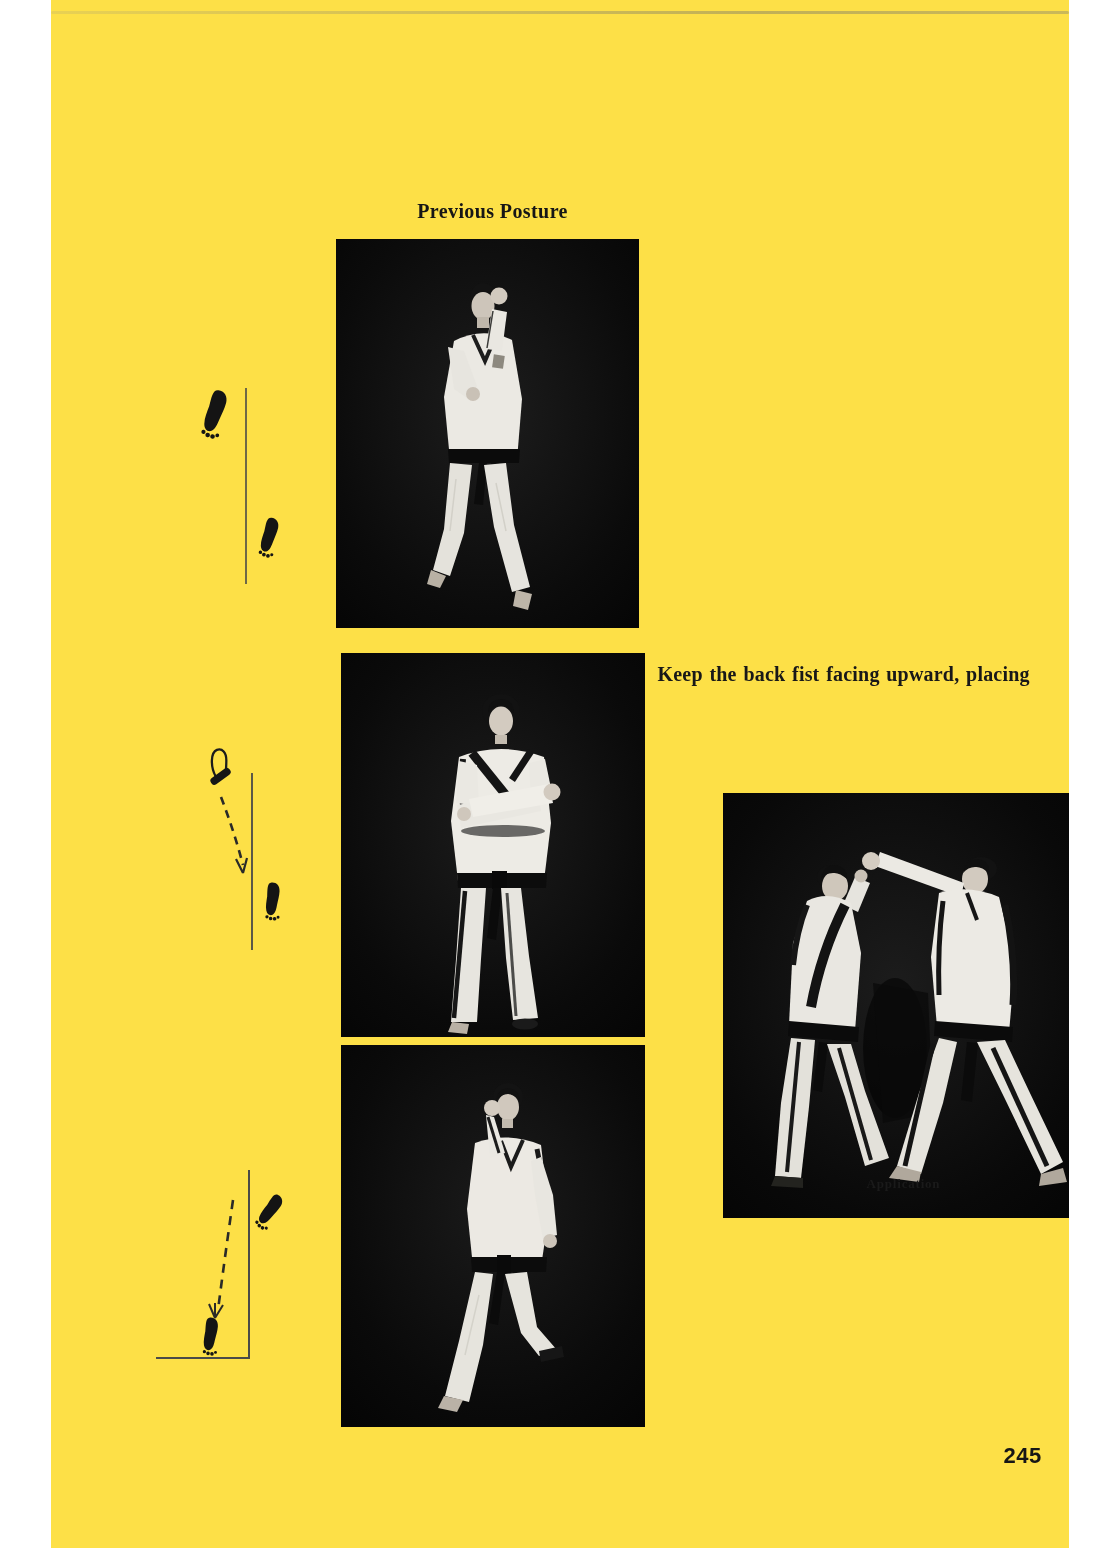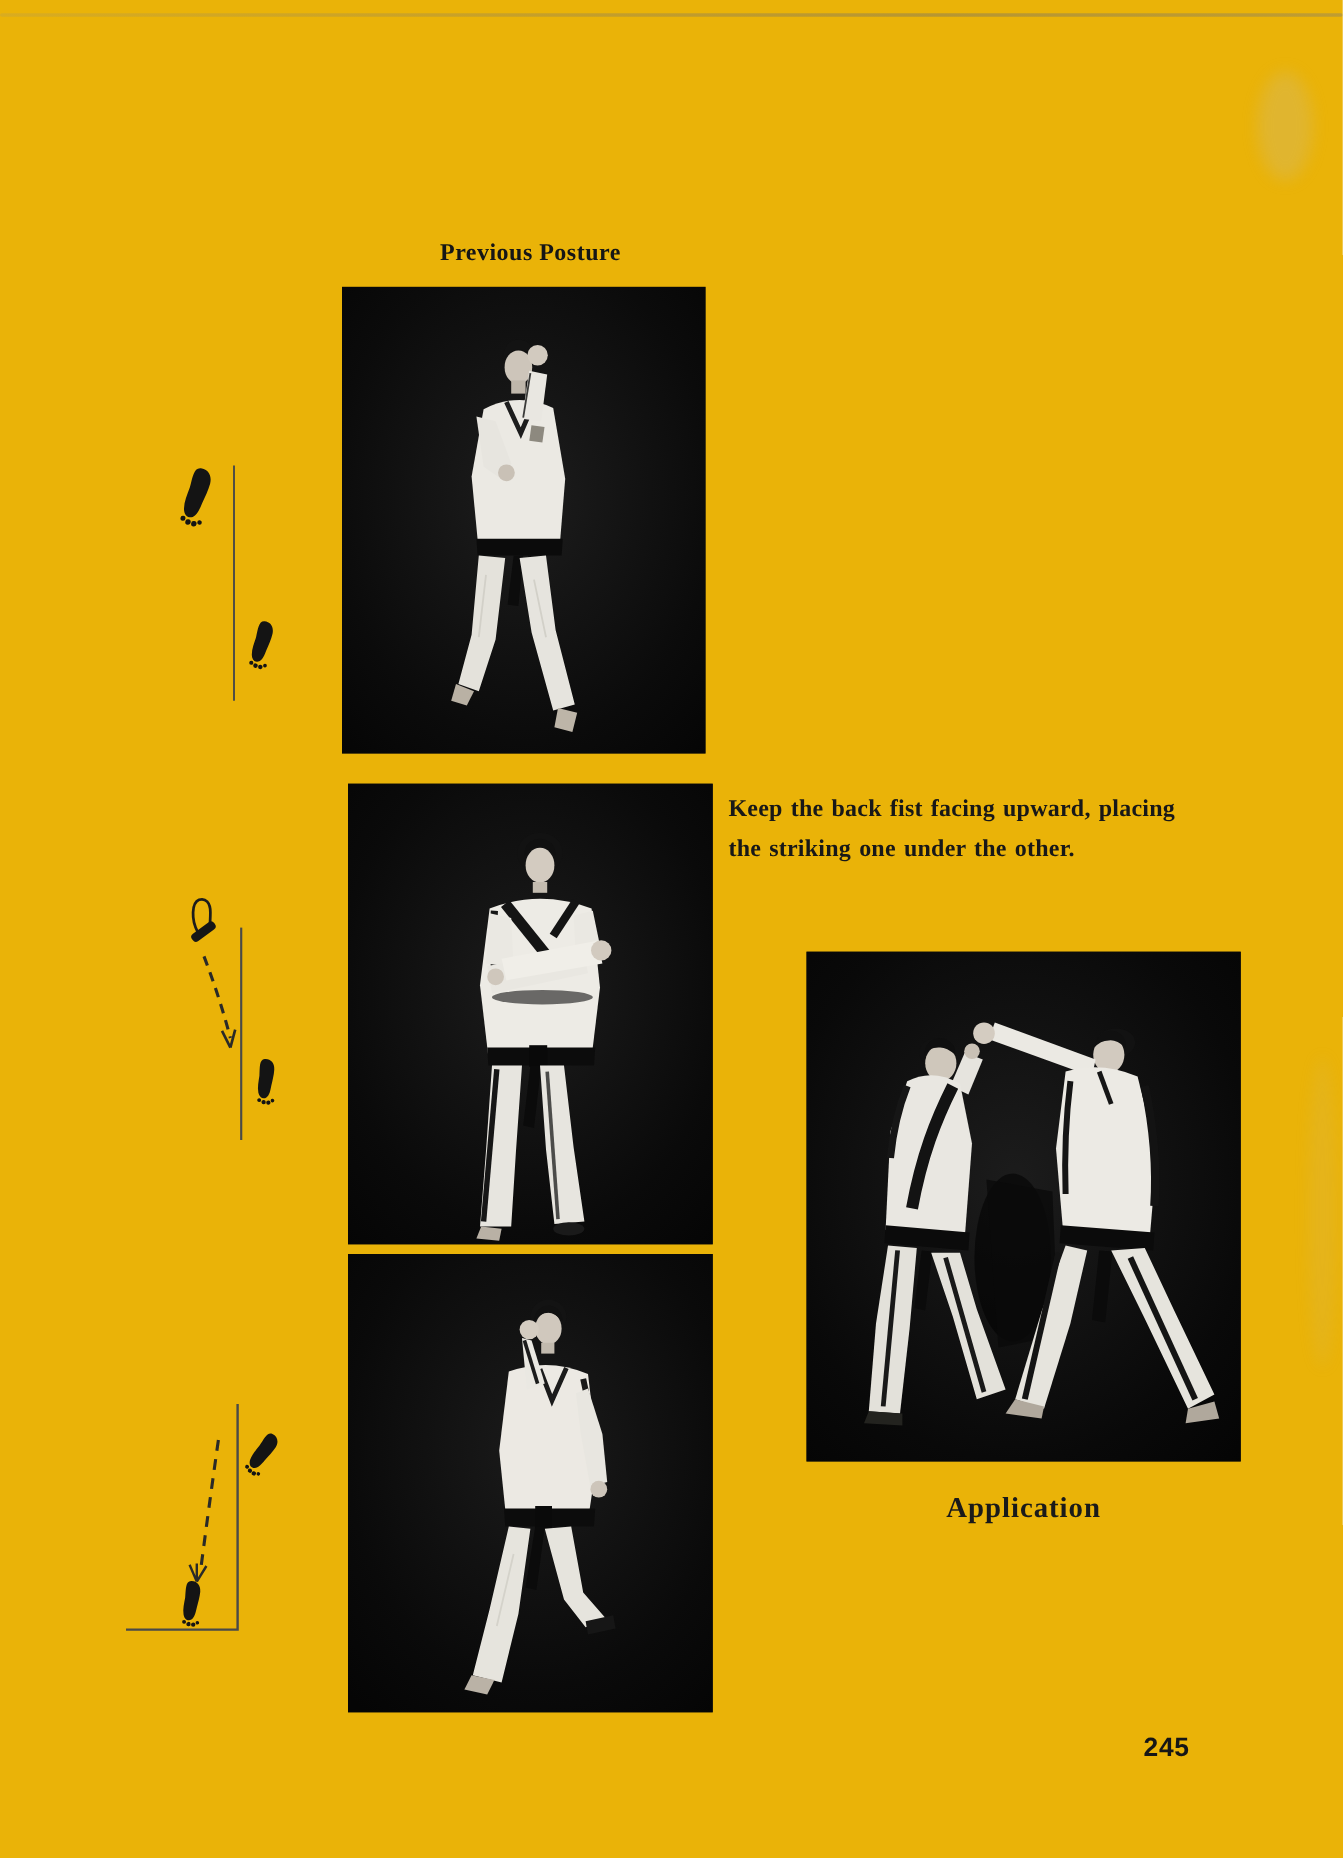--- a/index.html
+++ b/index.html
@@ -1,19 +1,19 @@
 <!DOCTYPE html>
 <html><head>
 <meta charset="utf-8">
 <style>
   html,body{margin:0;padding:0;}
   body{background:#ffffff;font-family:"Liberation Serif", serif;}
   .page{
-    position:relative;width:1119px;height:1548px;margin:0 auto;
-    background:#eab308;overflow:hidden;
+    position:relative;width:1018px;height:1548px;margin:0 auto;
+    background:#fde047;overflow:hidden;
   }
   .scan-line-top{
     position:absolute;left:0;top:11px;width:100%;height:3px;
     background:linear-gradient(to right, rgba(140,140,138,.18), rgba(110,110,108,.42) 70%, rgba(120,120,118,.38));
     border-radius:2px;
   }
   .scan-smudge{position:absolute;background:rgba(190,190,186,.22);border-radius:50%;filter:blur(6px);}
   .heading{
     position:absolute;left:322px;top:200px;width:240px;
     font-size:20px;font-weight:700;color:#161616;text-align:center;
@@ -27,22 +27,22 @@
   .photo-2{left:290px;top:653px;width:304px;height:384px;}
   .photo-3{left:290px;top:1045px;width:304px;height:382px;}
   .photo-app{left:672px;top:793px;width:362px;height:425px;}
   .diagram{position:absolute;}
   .instruction{
     position:absolute;left:607px;top:658px;width:430px;
     font-size:20px;font-weight:700;color:#181818;line-height:33px;
     letter-spacing:.2px;word-spacing:1.5px;
   }
   .caption-application{
-    position:absolute;left:672px;top:1244px;width:362px;
-    font-size:24px;font-weight:700;color:#1a1a1a;text-align:center;
+    position:absolute;left:672px;top:1176px;width:362px;
+    font-size:13px;font-weight:700;color:#1a1a1a;text-align:center;
     letter-spacing:.8px;
   }
   .page-number{
     position:absolute;left:953px;top:1443px;
     font-family:"Liberation Sans", sans-serif;
     font-size:22px;font-weight:700;color:#161616;letter-spacing:.5px;
   }
 </style>
 </head>
 <body>
@@ -243,20 +243,19 @@
       <path d="M210,251 L182,373" stroke="#141414" stroke-width="5" fill="none"></path>
       <path d="M254,249 L282,306 L318,381 L340,369 L306,298 L282,247 Z" fill="#e6e4dd"></path>
       <path d="M270,255 L324,373" stroke="#141414" stroke-width="5" fill="none"></path>
       <path d="M174,373 L166,385 L196,389 L198,379 Z" fill="#b0a89c"></path>
       <path d="M318,381 L316,393 L344,389 L340,375 Z" fill="#b0a89c"></path>
     </svg>
   </div>
 
   <div class="instruction">
     <div>Keep the back fist facing upward, placing</div>
-    <div>the striking one under the other.</div>
   </div>
 
   <div class="caption-application">Application</div>
 
   <div class="page-number">245</div>
 
 </div>
 
 </body></html>

